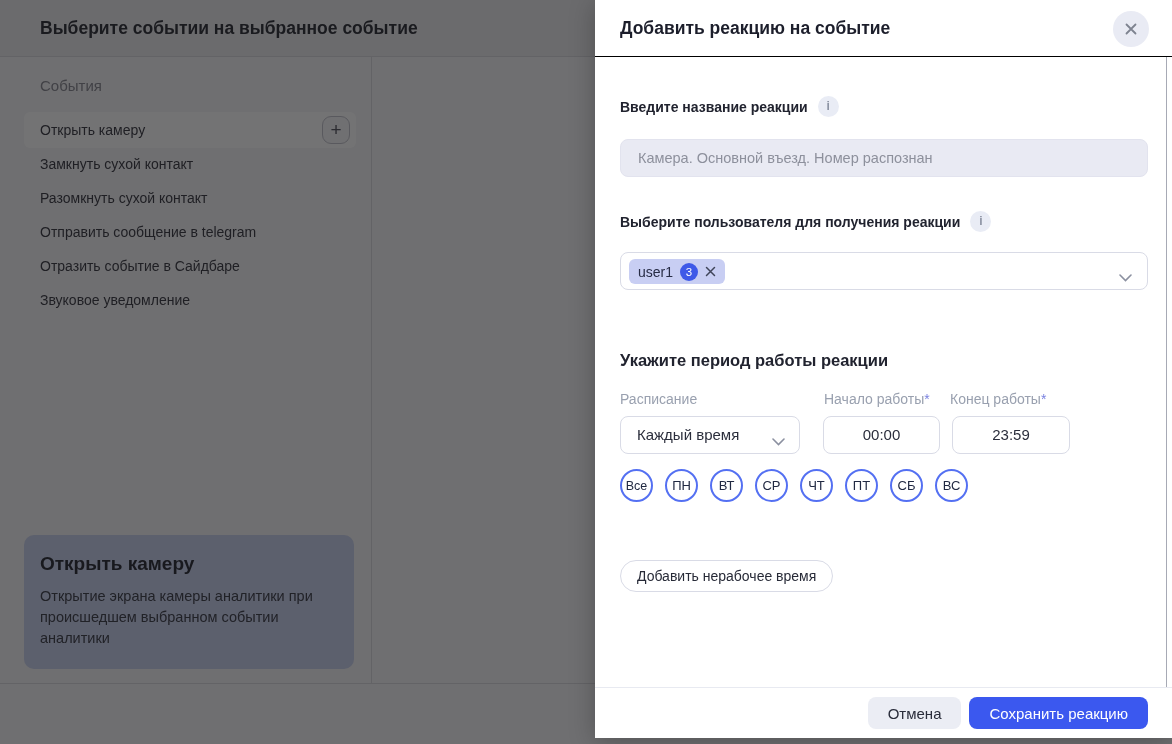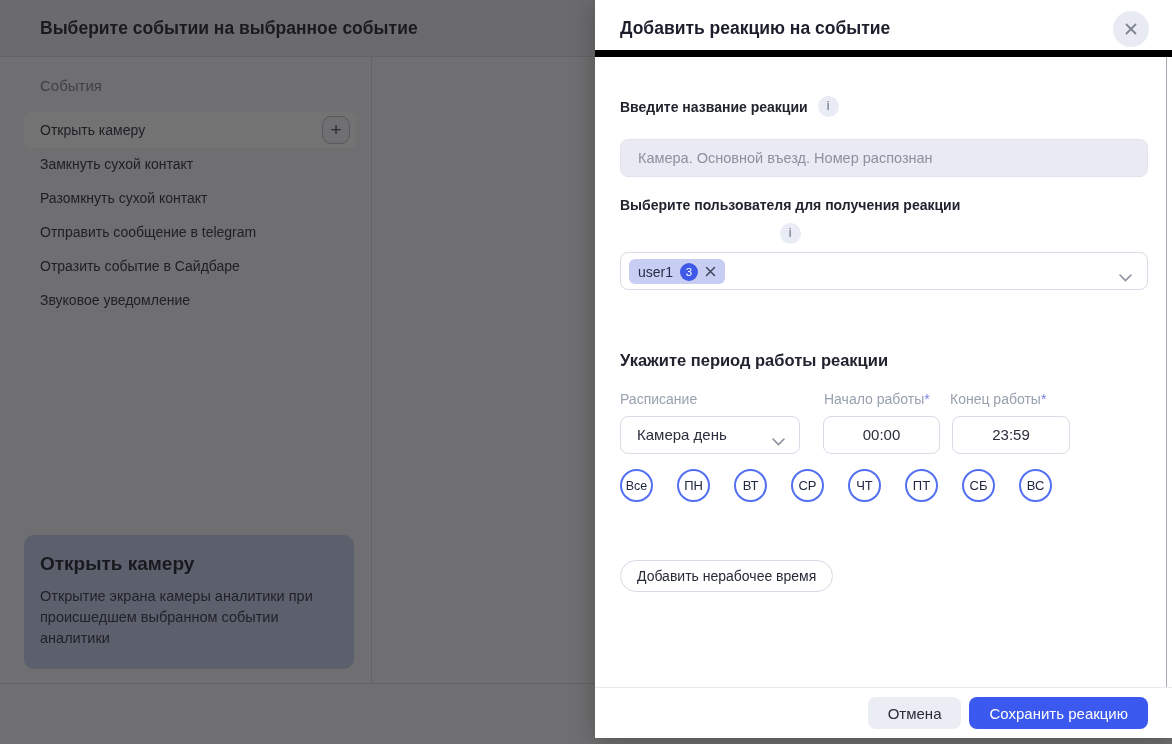--- a/index.html
+++ b/index.html
@@ -28,31 +28,31 @@
                background:#c9d2ee; border-radius:10px; padding:18px 16px 0 16px; }
   .info-card .card-title { font-size:19px; font-weight:bold; color:#2e3039; margin-bottom:11px; }
   .info-card .card-desc { font-size:14.5px; line-height:21px; color:#41434e; width:298px; }
 
   
   .dim { position:absolute; inset:0; background:rgba(8,8,10,0.57); z-index:5; }
 
   
   .modal { position:absolute; left:595px; top:0; width:577px; height:738px; background:#fff;
            z-index:10; box-shadow:0 4px 24px rgba(0,0,0,0.25); }
-  .m-header { position:absolute; left:0; top:0; width:100%; height:57px; border-bottom:7px solid #000000; }
+  .m-header { position:absolute; left:0; top:0; width:100%; height:57px; border-bottom:1px solid #000000; }
   .m-title { position:absolute; left:25px; top:0; line-height:56px; font-size:17.5px;
              font-weight:bold; color:#1c1e2b; }
   .close-btn { position:absolute; left:518px; top:11px; width:36px; height:36px; border-radius:50%;
                background:#e9ebf4; display:flex; align-items:center; justify-content:center; cursor:pointer; }
 
   .field-label-row { position:absolute; left:25px; display:flex; align-items:center; gap:10px; }
   .field-label { font-size:14px; font-weight:bold; color:#21232f; }
   .info-ic { width:21px; height:21px; border-radius:50%; background:#e9ecf5; color:#8c93a3;
              font-size:12px; line-height:21px; text-align:center; font-weight:bold; }
-  .row-name { top:96px; } .row-user { top:197px;flex-direction:column; }
+  .row-name { top:96px; } .row-user { top:211px; }
 
   .name-input { position:absolute; left:25px; top:139px; width:528px; height:38px;
                 background:#e9eaf3; border:1px solid #e2e3ee; border-radius:8px;
                 font-size:14.5px; color:#8d909c; line-height:36px; padding-left:17px; }
   .user-select { position:absolute; left:25px; top:252px; width:528px; height:38px;
                  background:#fff; border:1px solid #d9dbe6; border-radius:8px; }
   .chip { position:absolute; left:8px; top:6px; height:25px; background:#c8cef3; border-radius:6px;
           display:flex; align-items:center; gap:7px; padding:4px 9px; }
   .chip-text { font-size:14px; color:#272c45; }
   .chip-badge { width:18px; height:18px; border-radius:50%; background:#3e59e8; color:#fff;
@@ -66,21 +66,21 @@
   .req { color:#7a82e0; }
   .sched-select { position:absolute; left:25px; top:416px; width:180px; height:38px;
                   border:1px solid #d9dbe6; border-radius:8px; background:#fff; }
   .sched-select .val { position:absolute; left:16px; line-height:36px; font-size:15px; color:#2b2e3c; }
   .sched-select .select-chevron { top:15px; right:14px; }
   .time-input { position:absolute; top:416px; height:38px; border:1px solid #d9dbe6; border-radius:8px;
                 background:#fff; font-size:15px; color:#2b2e3c; text-align:center; line-height:36px; }
   .time-start { left:228px; width:117px; }
   .time-end { left:357px; width:118px; }
 
-  .days { position:absolute; left:25px; top:469px; display:flex; gap:24px; }
+  .days { position:absolute; left:25px; top:469px; display:flex; gap:12px; }
   .day { width:33px; height:33px; border-radius:50%; border:2px solid #5470f2; background:#fff;
          color:#212942; font-size:13px; display:flex; align-items:center; justify-content:center;
          cursor:pointer; }
   .day.all { font-size:12.5px; }
 
   .add-downtime { position:absolute; left:25px; top:560px; height:32px; padding:0 16px;
                   border:1px solid #d9dbe6; border-radius:16px; background:#fff;
                   font-size:14px; color:#272a37; line-height:30px; cursor:pointer; }
 
   .scroll-line { position:absolute; right:5px; top:57px; height:630px; width:1px; background:#a7aab5; }
@@ -165,21 +165,21 @@
       </span>
     </div>
 
     <div class="period-title">Укажите период работы реакции</div>
 
     <div class="small-label lab-sched">Расписание</div>
     <div class="small-label lab-start"><span>Начало работы</span><span class="req">*</span></div>
     <div class="small-label lab-end"><span>Конец работы</span><span class="req">*</span></div>
 
     <div class="sched-select">
-      <span class="val">Камера день</span>
+      <span class="val">Каждый время</span>
       <span class="select-chevron">
         <svg width="13" height="8" viewBox="0 0 13 8">
           <path d="M1 1l5.5 5.5L12 1" fill="none" stroke="#8b90a0" stroke-width="1.6" stroke-linecap="round"></path>
         </svg>
       </span>
     </div>
     <div class="time-input time-start">00:00</div>
     <div class="time-input time-end">23:59</div>
 
     <div class="days">

